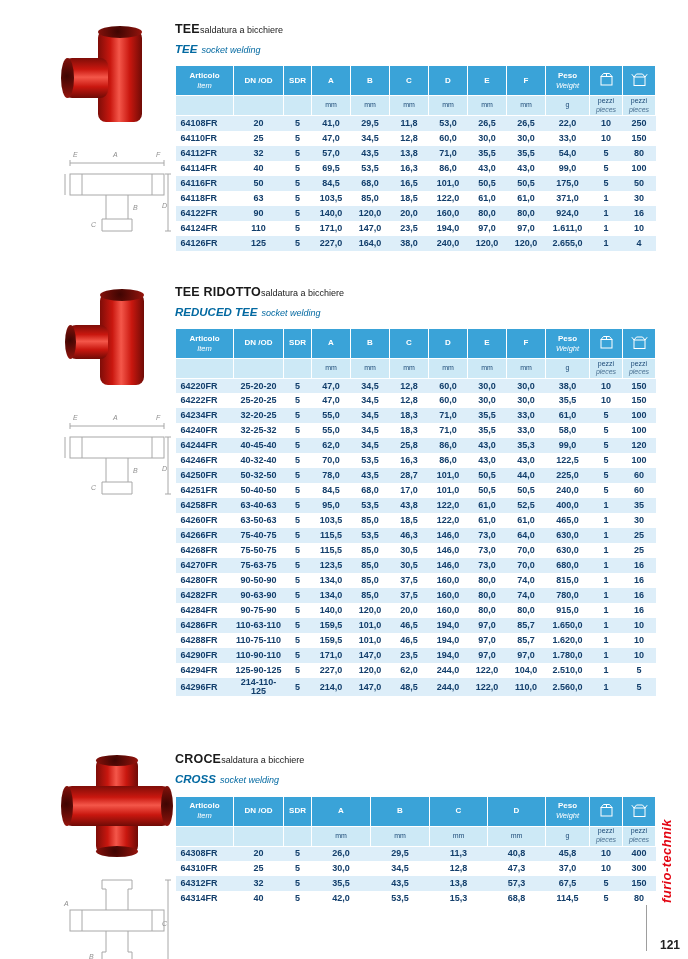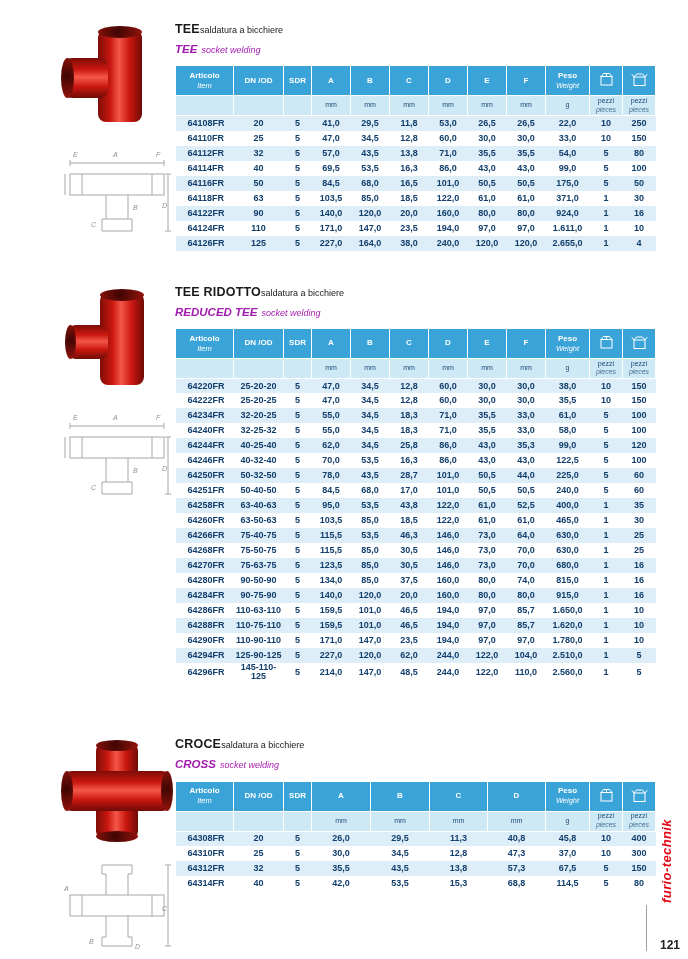--- a/index.html
+++ b/index.html
@@ -11,37 +11,37 @@
   .section + .section{margin-top:34px}
   .section:nth-child(3){margin-top:56px}
 
   .figs{width:117px;flex:0 0 117px;display:flex;flex-direction:column;align-items:center;padding-top:2px}
   .tbwrap{width:480px;flex:0 0 480px}
 
   
   .tl1{font-size:9px;color:#1a1a1a;line-height:1.2}
   .tb1{font-size:12.5px;font-weight:bold;letter-spacing:.2px}
   .tr1{font-size:9px;}
-  .tl2{margin-top:1px;color:#a21caf;font-style:italic;line-height:1.2}
+  .tl2{margin-top:1px;color:#0369a1;font-style:italic;line-height:1.2}
   .tb2{font-size:11.5px;font-weight:bold}
   .tr2{font-size:9px;margin-left:4px}
 
   
   .ptable{border-collapse:collapse;table-layout:fixed;width:480px;margin-top:8px}
   .hcell{background:#3aa3d8;color:#fff;border:1px solid #fff;font-size:8px;font-weight:bold;
          height:30px;text-align:center;vertical-align:middle;padding:1px;line-height:1.25}
   .hl2{font-weight:normal;font-style:italic;font-size:7.5px}
   .hic{display:inline-block;line-height:0}
   .ucell{background:#cde9f6;border:1px solid #fff;height:20px;font-size:7px;color:#1c4a77;
          text-align:center;vertical-align:middle;line-height:1.25}
   .ul1{font-size:7px}
   .ul2{font-size:7px;font-style:italic;color:#4a7091}
   .dcell{font-size:9px;font-weight:bold;color:#123e6b;text-align:center;height:15px;
          vertical-align:middle;padding:0 1px;line-height:1}
-  .c0{text-align:left;padding-left:12px}
+  .c0{text-align:left;padding-left:5px}
   .drow:nth-child(odd) td{background:#ddeef9}
 
   
   .photo{position:relative;width:106px;height:96px;margin:4px 0 22px}
   .photo div{position:absolute}
   .vpipe{border-radius:8px;background:linear-gradient(90deg,#7e0d08,#c9170f 28%,#f4574a 48%,#c9170f 72%,#6f0b06)}
   .hpipe{border-radius:8px;background:linear-gradient(180deg,#7e0d08,#c9170f 28%,#f4574a 48%,#c9170f 72%,#6f0b06)}
   .cap{border-radius:50%;background:radial-gradient(circle at 45% 45%,#3f0502,#7c100a 70%,#99140d)}
   .photo.tee .vpipe{left:34px;top:2px;width:44px;height:92px}
   .photo.tee .captop{left:34px;top:-2px;width:44px;height:12px}
@@ -492,21 +492,21 @@
               <td class="dcell">18,3</td>
               <td class="dcell">71,0</td>
               <td class="dcell">35,5</td>
               <td class="dcell">33,0</td>
               <td class="dcell">58,0</td>
               <td class="dcell">5</td>
               <td class="dcell">100</td>
             </tr>
             <tr class="drow">
               <td class="dcell c0">64244FR</td>
-              <td class="dcell">40-25-40</td>
+              <td class="dcell">40-45-40</td>
               <td class="dcell">5</td>
               <td class="dcell">62,0</td>
               <td class="dcell">34,5</td>
               <td class="dcell">25,8</td>
               <td class="dcell">86,0</td>
               <td class="dcell">43,0</td>
               <td class="dcell">35,3</td>
               <td class="dcell">99,0</td>
               <td class="dcell">5</td>
               <td class="dcell">120</td>
@@ -631,20 +631,34 @@
               <td class="dcell">85,0</td>
               <td class="dcell">37,5</td>
               <td class="dcell">160,0</td>
               <td class="dcell">80,0</td>
               <td class="dcell">74,0</td>
               <td class="dcell">815,0</td>
               <td class="dcell">1</td>
               <td class="dcell">16</td>
             </tr>
             <tr class="drow">
+              <td class="dcell c0">64282FR</td>
+              <td class="dcell">90-63-90</td>
+              <td class="dcell">5</td>
+              <td class="dcell">134,0</td>
+              <td class="dcell">85,0</td>
+              <td class="dcell">37,5</td>
+              <td class="dcell">160,0</td>
+              <td class="dcell">80,0</td>
+              <td class="dcell">74,0</td>
+              <td class="dcell">780,0</td>
+              <td class="dcell">1</td>
+              <td class="dcell">16</td>
+            </tr>
+            <tr class="drow">
               <td class="dcell c0">64284FR</td>
               <td class="dcell">90-75-90</td>
               <td class="dcell">5</td>
               <td class="dcell">140,0</td>
               <td class="dcell">120,0</td>
               <td class="dcell">20,0</td>
               <td class="dcell">160,0</td>
               <td class="dcell">80,0</td>
               <td class="dcell">80,0</td>
               <td class="dcell">915,0</td>
@@ -702,21 +716,21 @@
               <td class="dcell">62,0</td>
               <td class="dcell">244,0</td>
               <td class="dcell">122,0</td>
               <td class="dcell">104,0</td>
               <td class="dcell">2.510,0</td>
               <td class="dcell">1</td>
               <td class="dcell">5</td>
             </tr>
             <tr class="drow">
               <td class="dcell c0">64296FR</td>
-              <td class="dcell">145-110-125</td>
+              <td class="dcell">214-110-125</td>
               <td class="dcell">5</td>
               <td class="dcell">214,0</td>
               <td class="dcell">147,0</td>
               <td class="dcell">48,5</td>
               <td class="dcell">244,0</td>
               <td class="dcell">122,0</td>
               <td class="dcell">110,0</td>
               <td class="dcell">2.560,0</td>
               <td class="dcell">1</td>
               <td class="dcell">5</td>

